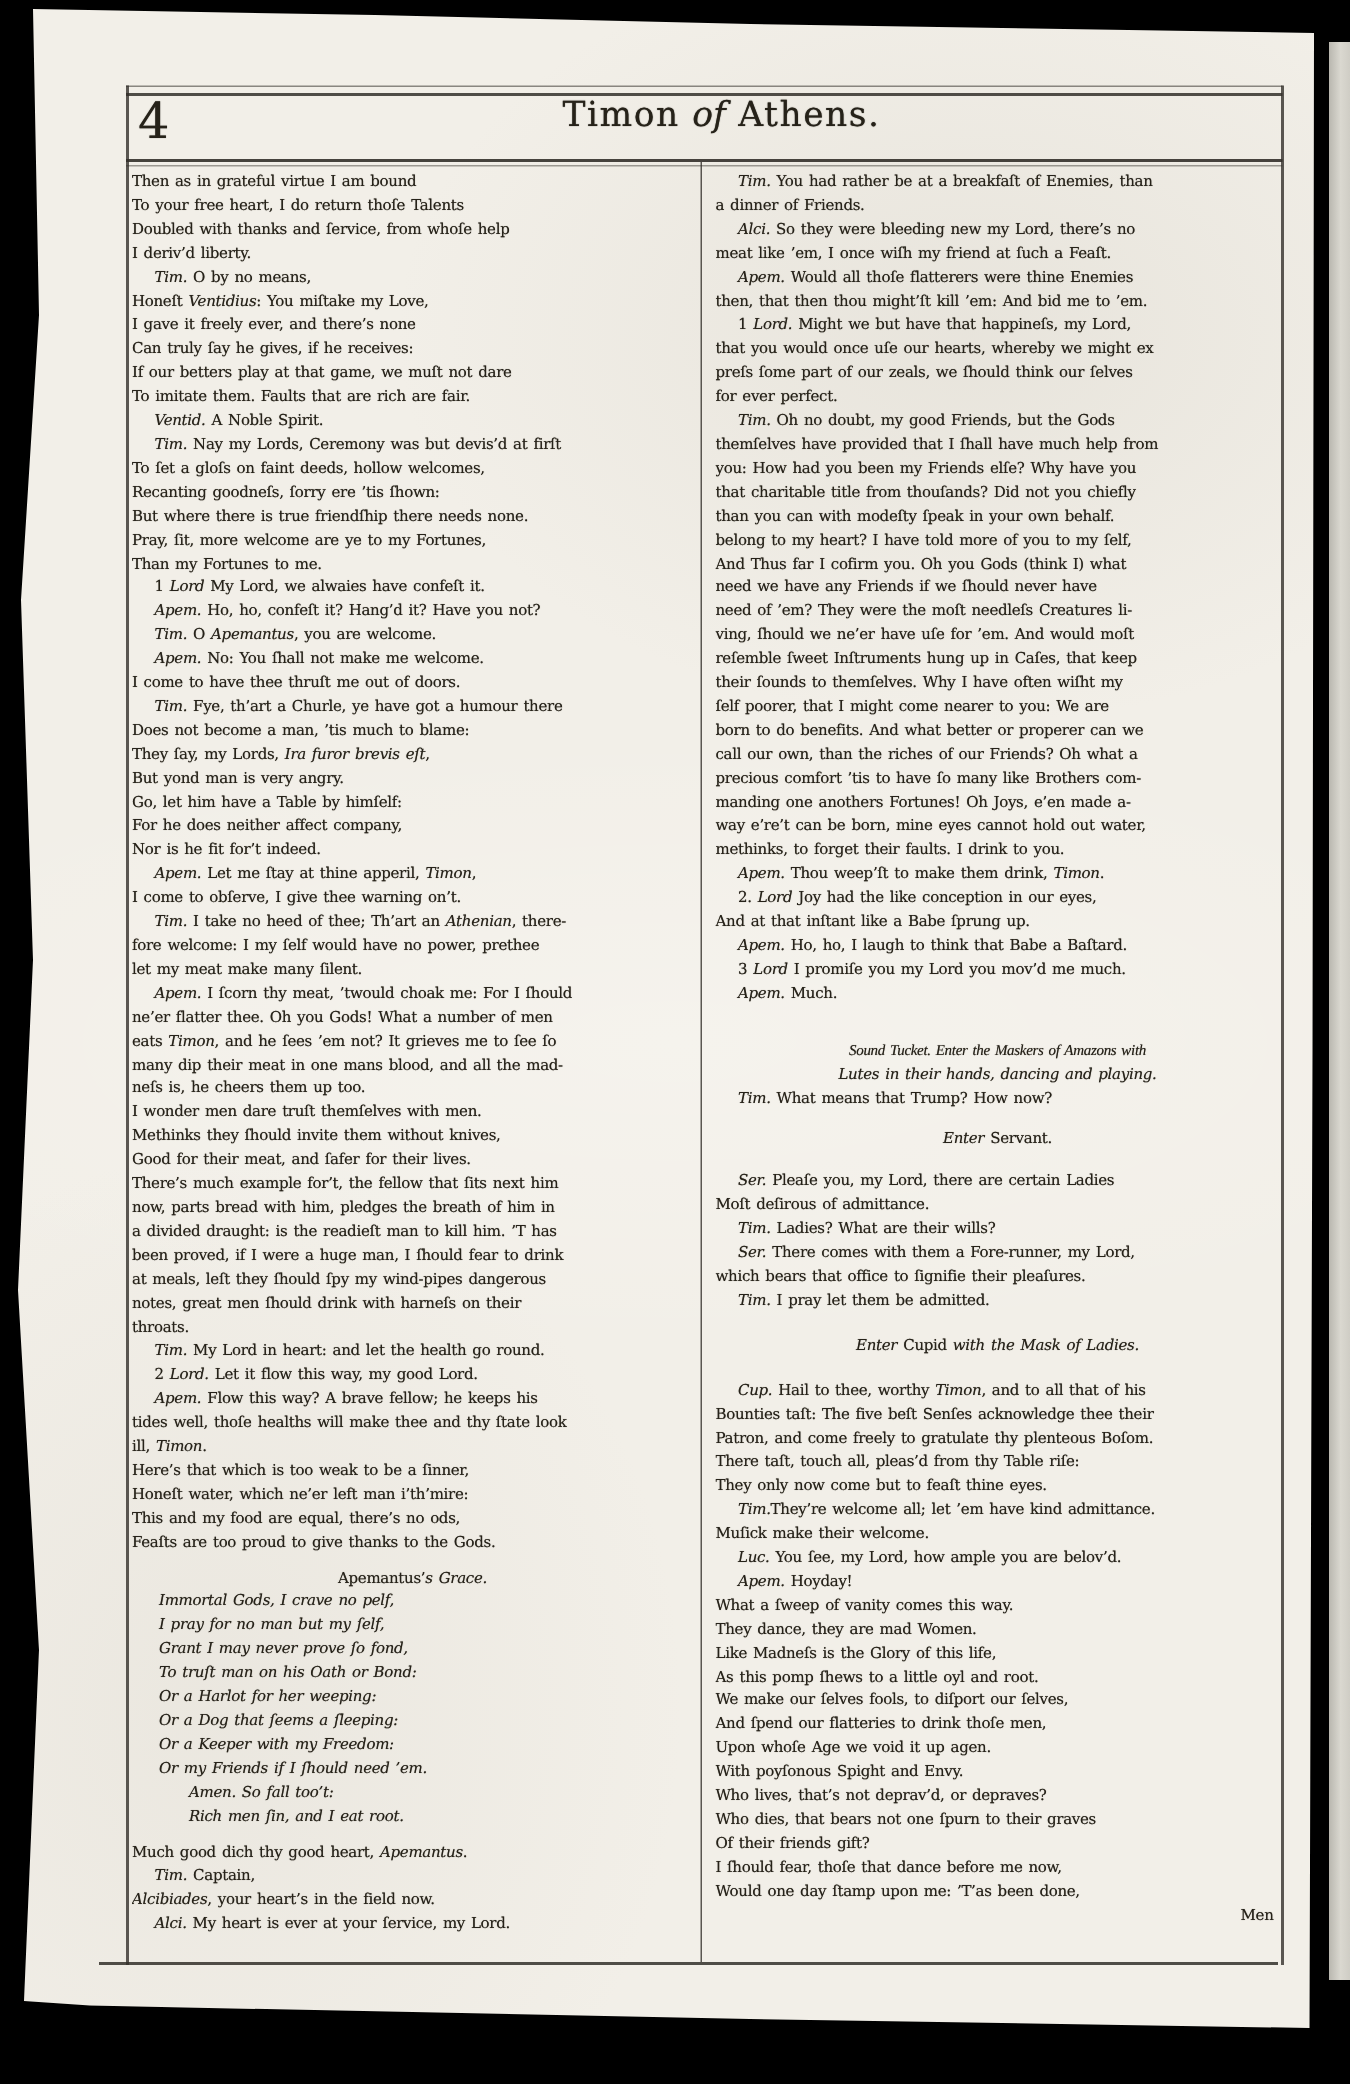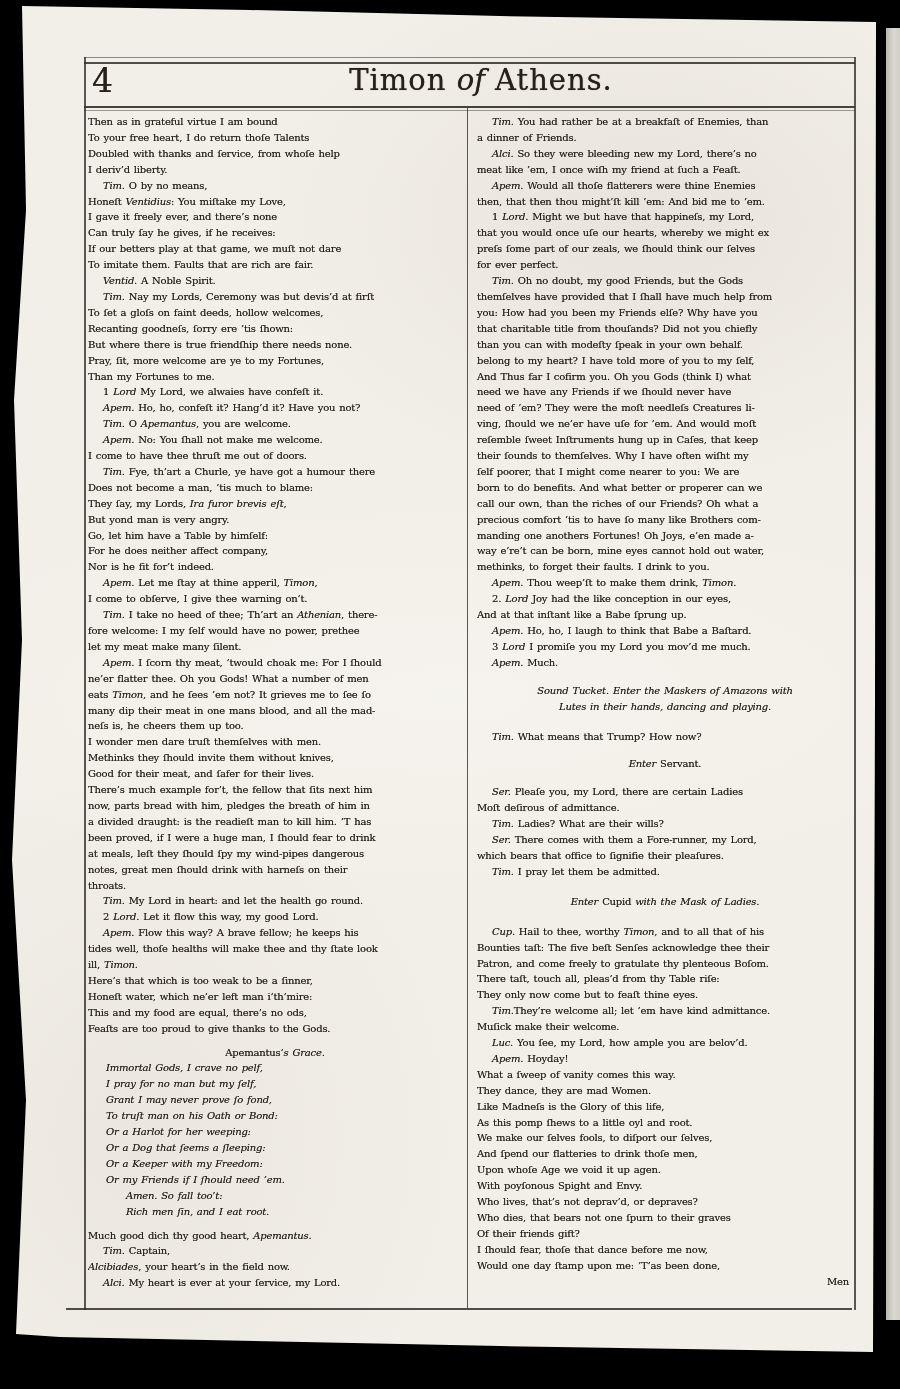--- a/index.html
+++ b/index.html
@@ -32,21 +32,21 @@
   .r-bottom{left:66px;top:1308px;width:786px;height:2px;opacity:.85;}
   .r-left{left:84px;top:57px;width:2px;height:1253px;opacity:.8;}
   .r-right{left:854px;top:57px;width:2px;height:1253px;opacity:.8;}
   .r-center{left:467px;top:108px;width:1px;height:1200px;opacity:.8;}
   .pagenum{
     position:absolute;left:92px;top:64px;font-size:33px;line-height:1;
     text-shadow:0 0 .6px rgba(30,27,20,.7);
   }
   .running-title{
     position:absolute;left:84px;top:66px;width:794px;text-align:center;
-    font-size:29px;line-height:1;letter-spacing:1px;
+    font-size:23px;line-height:1;letter-spacing:1px;
     text-shadow:0 0 .7px rgba(30,27,20,.8);
   }
   .running-title .it{font-style:italic;letter-spacing:0;}
   .col{
     position:absolute;top:114px;font-size:10px;line-height:15.9px;
     letter-spacing:-0.2px;word-spacing:1px;
     text-shadow:0 0 .5px rgba(38,34,25,.65);
   }
   .col-left{left:88px;width:374px;}
   .col-right{left:477px;width:376px;}
@@ -181,23 +181,23 @@
       <div class="line a-l"><span>precious comfort ’tis to have ſo many like Brothers com-</span></div>
       <div class="line a-l"><span>manding one anothers Fortunes! Oh Joys, e’en made a-</span></div>
       <div class="line a-l"><span>way e’re’t can be born, mine eyes cannot hold out water,</span></div>
       <div class="line a-l"><span>methinks, to forget their faults.  I drink to you.</span></div>
       <div class="line a-n"><span class="it">Apem.</span><span> Thou weep’ſt to make them drink, </span><span class="it">Timon</span><span>.</span></div>
       <div class="line a-n"><span>2. </span><span class="it">Lord</span><span> Joy had the like conception in our eyes,</span></div>
       <div class="line a-l"><span>And at that inſtant like a Babe ſprung up.</span></div>
       <div class="line a-n"><span class="it">Apem.</span><span> Ho, ho, I laugh to think that Babe a Baſtard.</span></div>
       <div class="line a-n"><span>3 </span><span class="it">Lord</span><span> I promiſe you my Lord you mov’d me much.</span></div>
       <div class="line a-n"><span class="it">Apem.</span><span> Much.</span></div>
-      <div class="line a-c" style="margin-top: 12px;"><span class="it">Sound Tucket. Enter the Maskers of Amazons with</span></div>
+      <div class="line a-c" style="margin-top: 22px; font-family: Liberation Serif, serif;"><span class="it">Sound Tucket. Enter the Maskers of Amazons with</span></div>
       <div class="line a-c"><span class="it">Lutes in their hands, dancing and playing.</span></div>
-      <div class="line a-n" style="margin-top: 14px;"><span class="it">Tim.</span><span> What means that Trump? How now?</span></div>
+      <div class="line a-n" style=""><span class="it">Tim.</span><span> What means that Trump? How now?</span></div>
       <div class="line a-c" style="margin-top: 12px;"><span class="it">Enter </span><span>Servant.</span></div>
       <div class="line a-n" style="margin-top: 12px;"><span class="it">Ser.</span><span> Pleaſe you, my Lord, there are certain Ladies</span></div>
       <div class="line a-l"><span>Moſt deſirous of admittance.</span></div>
       <div class="line a-n"><span class="it">Tim.</span><span> Ladies? What are their wills?</span></div>
       <div class="line a-n"><span class="it">Ser.</span><span> There comes with them a Fore-runner, my Lord,</span></div>
       <div class="line a-l"><span>which bears that office to ſignifie their pleaſures.</span></div>
       <div class="line a-n"><span class="it">Tim.</span><span> I pray let them be admitted.</span></div>
       <div class="line a-c" style="margin-top: 14px;"><span class="it">Enter </span><span>Cupid </span><span class="it">with the Mask of Ladies.</span></div>
       <div class="line a-n" style="margin-top: 14px;"><span class="it">Cup.</span><span> Hail to thee, worthy </span><span class="it">Timon</span><span>, and to all that of his</span></div>
       <div class="line a-l"><span>Bounties taſt: The five beſt Senſes acknowledge thee their</span></div>

